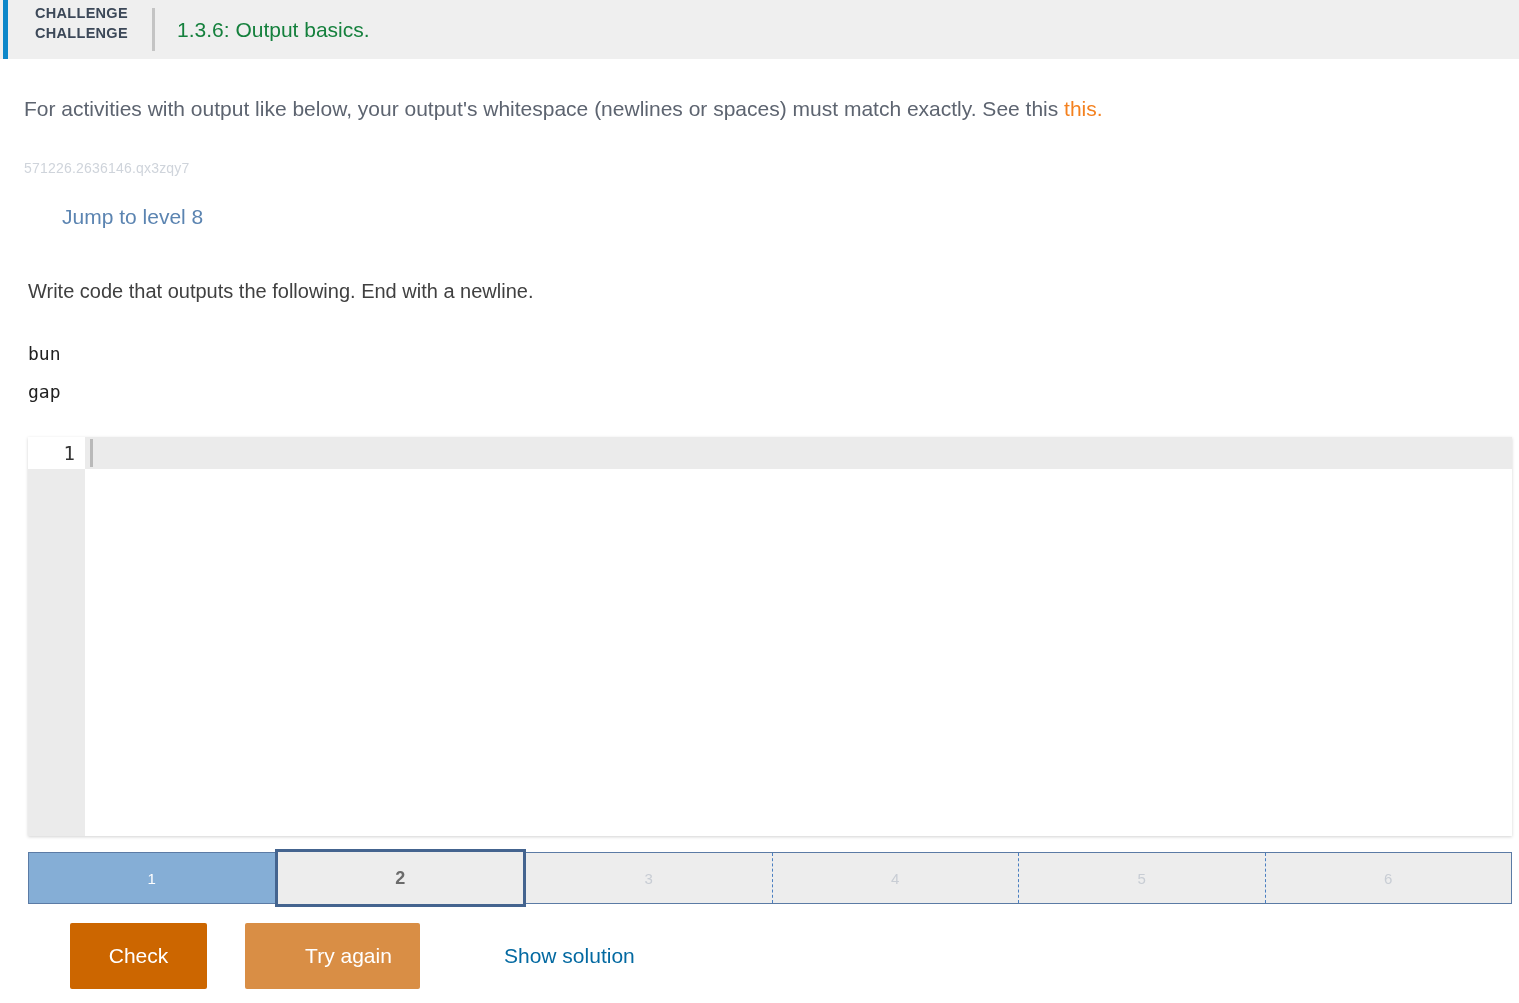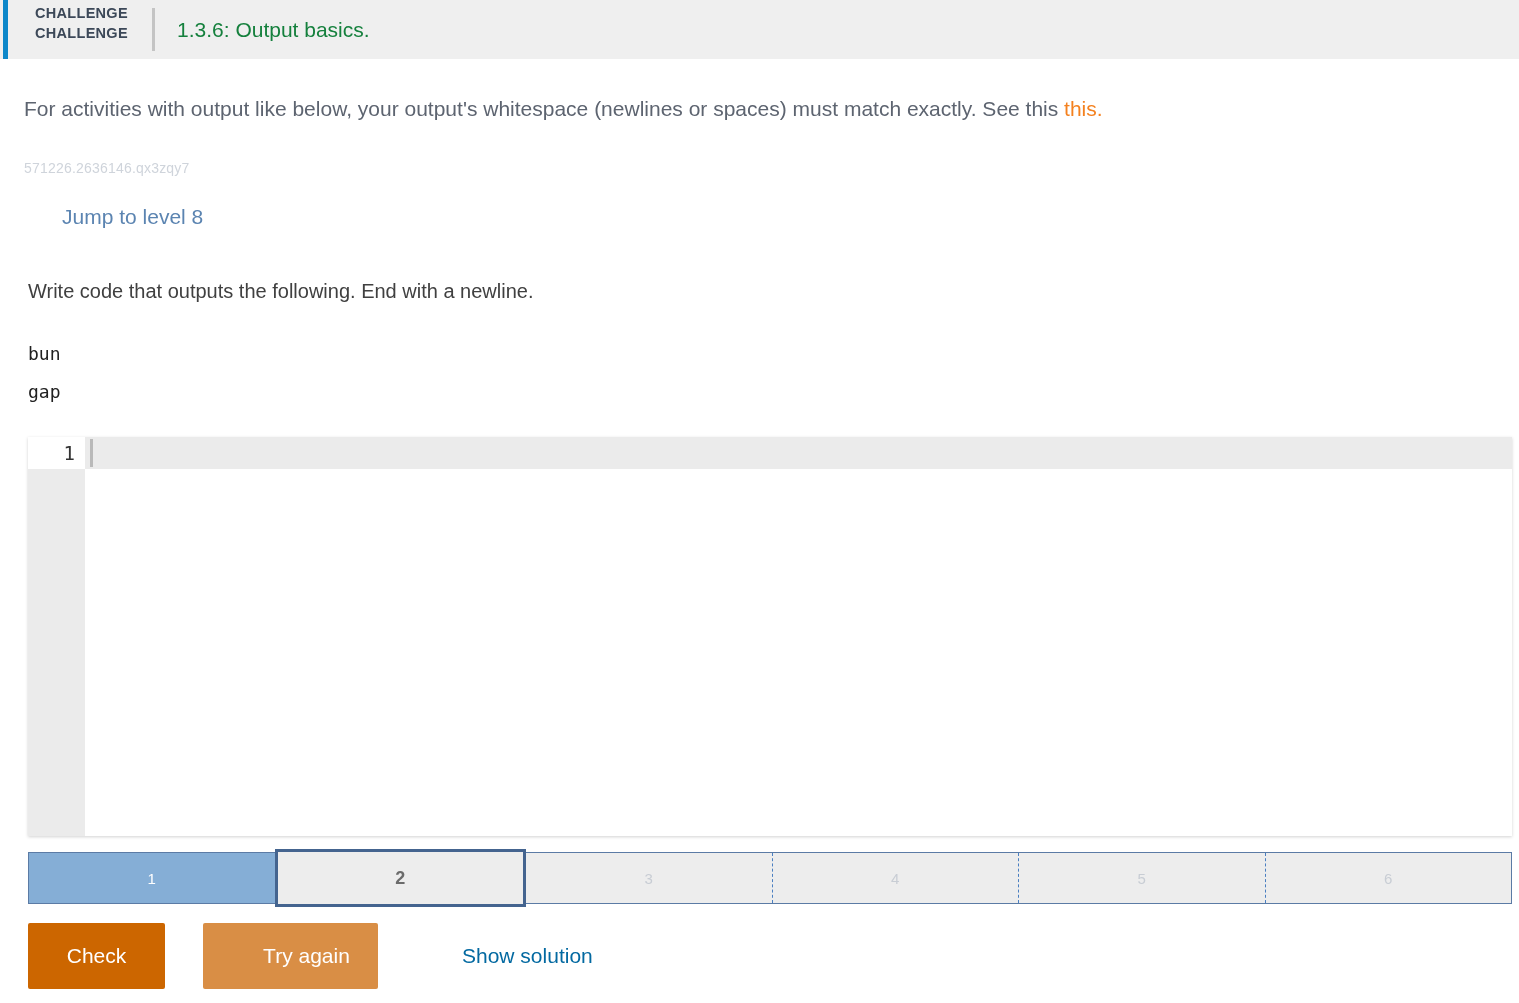--- a/index.html
+++ b/index.html
@@ -247,20 +247,21 @@
     border: 0;
     border-radius: 2px;
     color: #ffffff;
     font-family: "Liberation Sans", sans-serif;
     font-size: 21px;
     cursor: pointer;
     height: 66px;
     line-height: 66px;
     padding: 0;
     text-align: center;
+    margin-left: 42px;
   }
   .btn-check {
     background: #cc6600;
     width: 137px;
   }
   .btn-tryagain {
     background: #d98e45;
     width: 175px;
     margin-left: 38px;
     padding-left: 32px;

